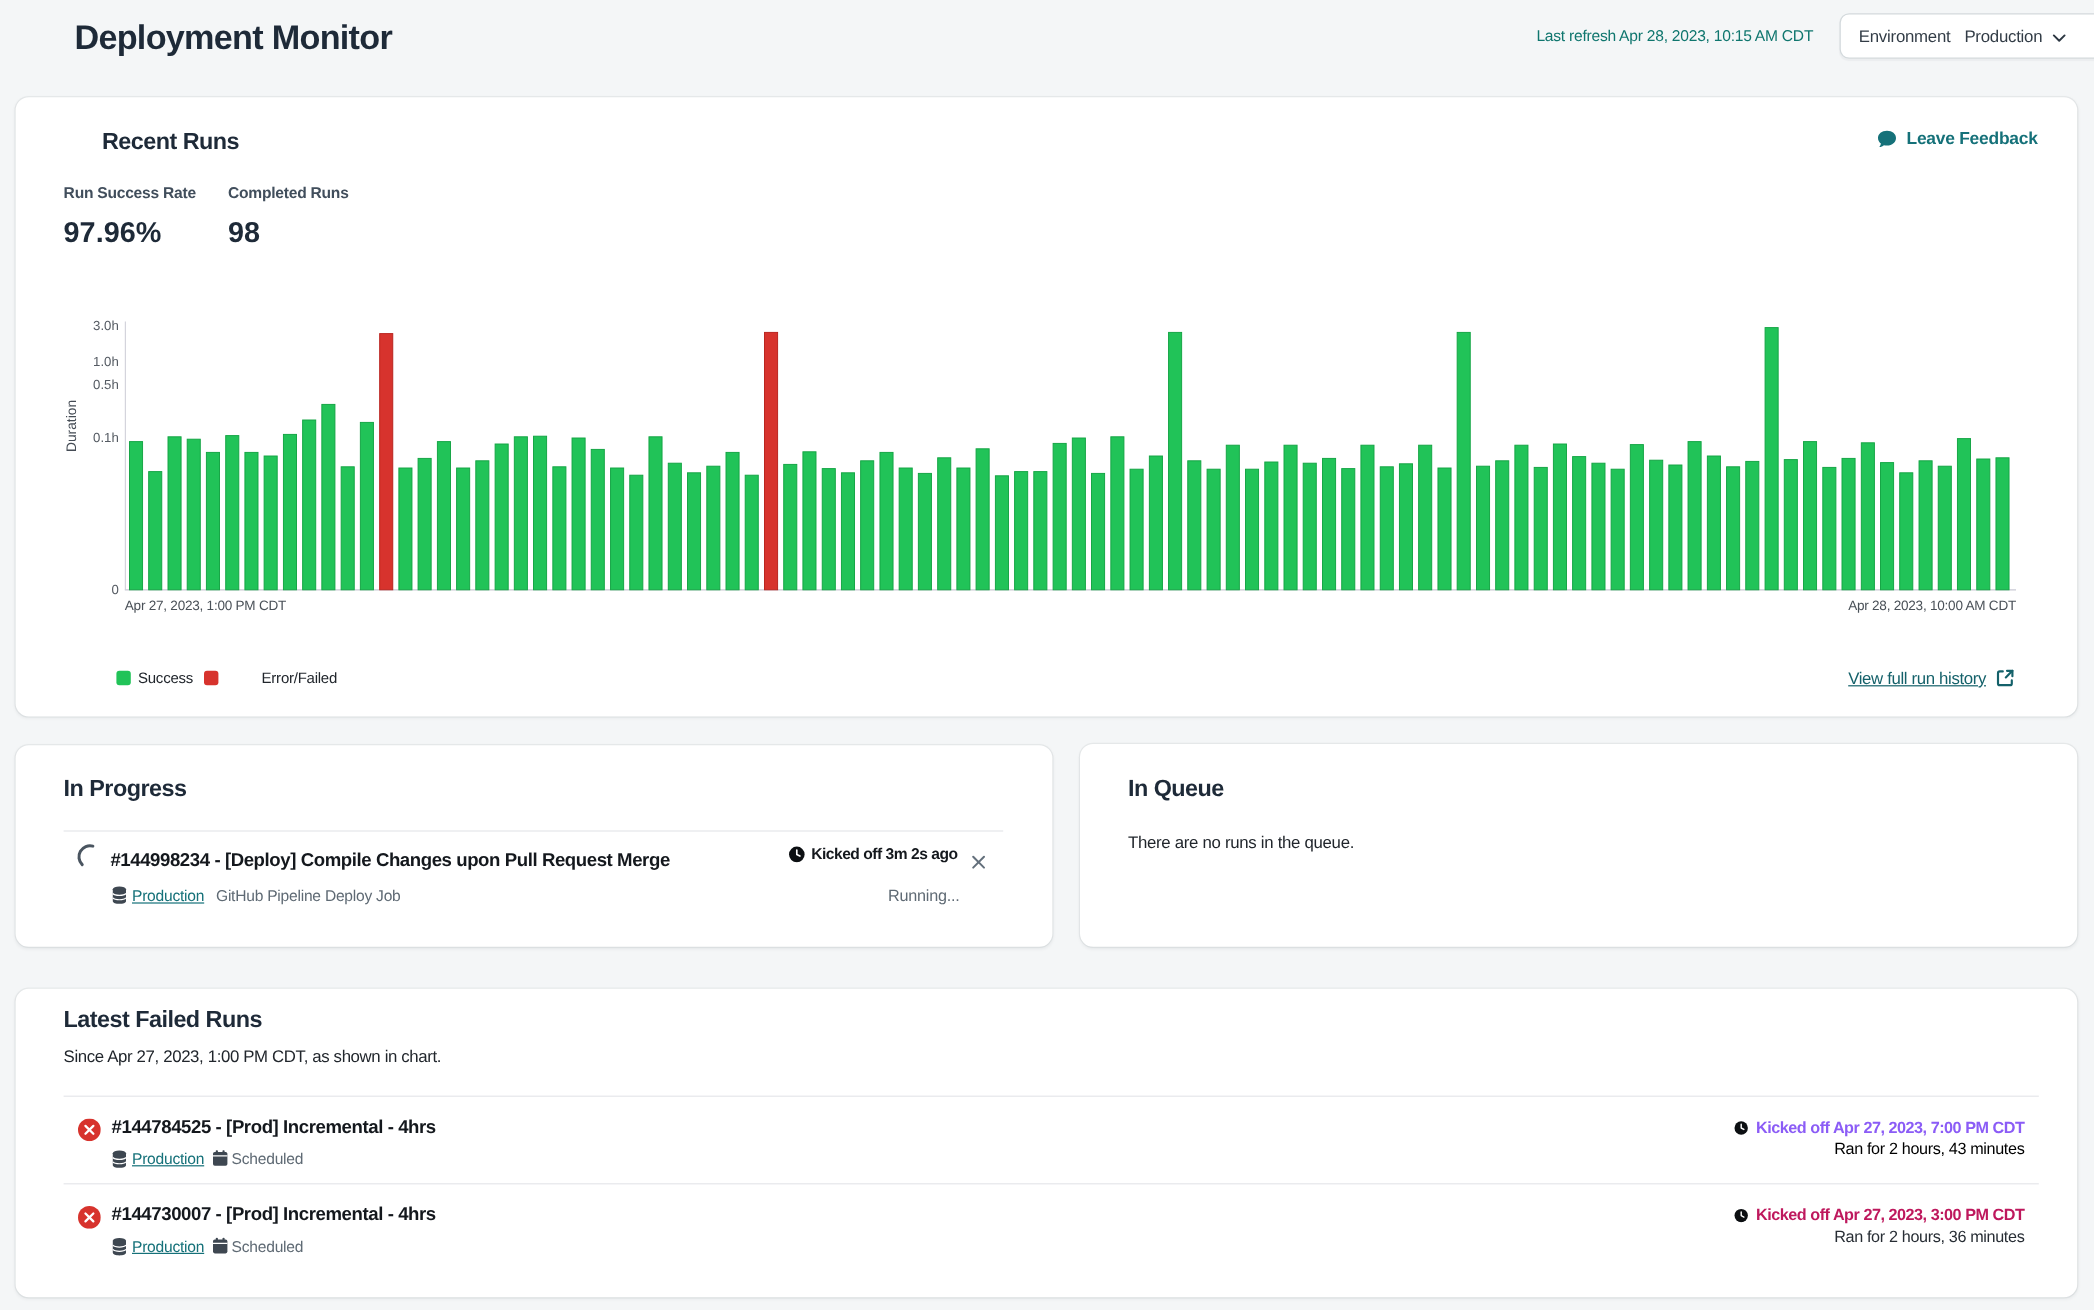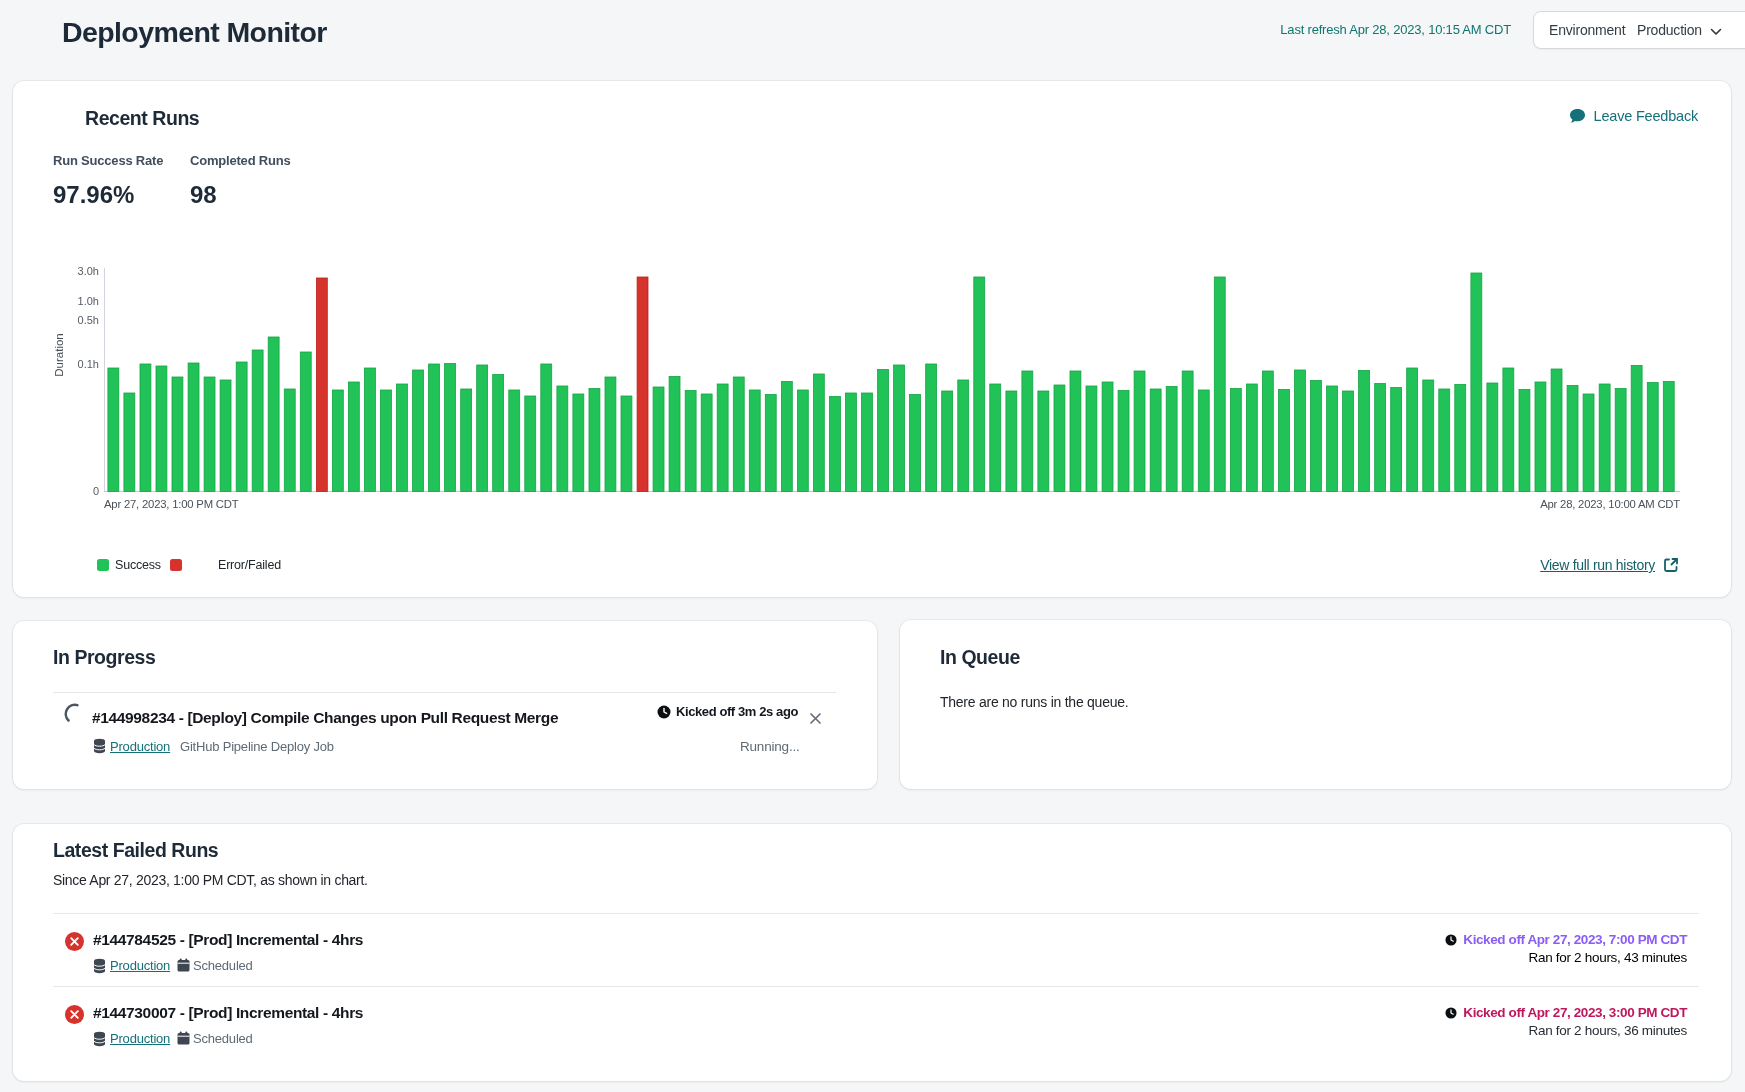--- a/index.html
+++ b/index.html
@@ -19,21 +19,21 @@
 <div class="abs" style="left:1533px; top:11px; width:234px; height:38px; background:#fff; border:1px solid #d3d9dc; border-radius:8px; box-shadow:0 1px 1px rgba(16,24,40,0.04);">
   <span class="abs" style="left:15px; top:10px; font-size:14px; color:#323c46; letter-spacing:-0.2px;">Environment</span>
   <span class="abs" style="left:103px; top:10px; font-size:14px; color:#323c46; letter-spacing:-0.2px;">Production</span>
   <svg class="abs" style="left:175px; top:13px;" width="14" height="14" viewBox="0 0 14 14">
       <polyline points="2.5,4.5 7,9 11.5,4.5" fill="none" stroke="#2c3742" stroke-width="1.6" stroke-linecap="round" stroke-linejoin="round"></polyline>
     </svg>
 </div>
 
 <div class="card" style="left:13px; top:81px; width:1718px; height:516px;"></div>
 <div class="abs h2" style="left:53px; top:107px;margin-left:32px;">Recent Runs</div>
-<div class="abs" style="right:47px; top:108px; display:flex; align-items:center; gap:8px;">
+<div class="abs" style="right:47px; top:108px; display:flex; align-items:center; gap:8px;font-weight:bold;">
     <svg width="17" height="16" viewBox="0 0 17 16" style="flex:none;">
       <path d="M8.5 1 C4.1 1 1 3.6 1 7 C1 8.9 1.9 10.5 3.4 11.6 C3.3 12.5 2.9 13.6 2 14.5 C3.6 14.5 5 13.8 5.9 13 C6.7 13.2 7.6 13.3 8.5 13.3 C12.9 13.3 16 10.4 16 7 C16 3.6 12.9 1 8.5 1 Z" fill="#157179"></path>
     </svg>
     <span class="teal" style="font-size:14.5px; letter-spacing:-0.2px; white-space:nowrap;">Leave Feedback</span>
   </div>
 
 <div class="abs" style="left:53px; top:153px; font-size:13px; font-weight:bold; color:#414e5c; letter-spacing:-0.2px;">Run Success Rate</div>
 <div class="abs navy" style="left:53px; top:181px; font-size:24px; font-weight:bold;">97.96%</div>
 <div class="abs" style="left:190px; top:153px; font-size:13px; font-weight:bold; color:#414e5c; letter-spacing:-0.2px;">Completed Runs</div>
 <div class="abs navy" style="left:190px; top:181px; font-size:24px; font-weight:bold;">98</div>

